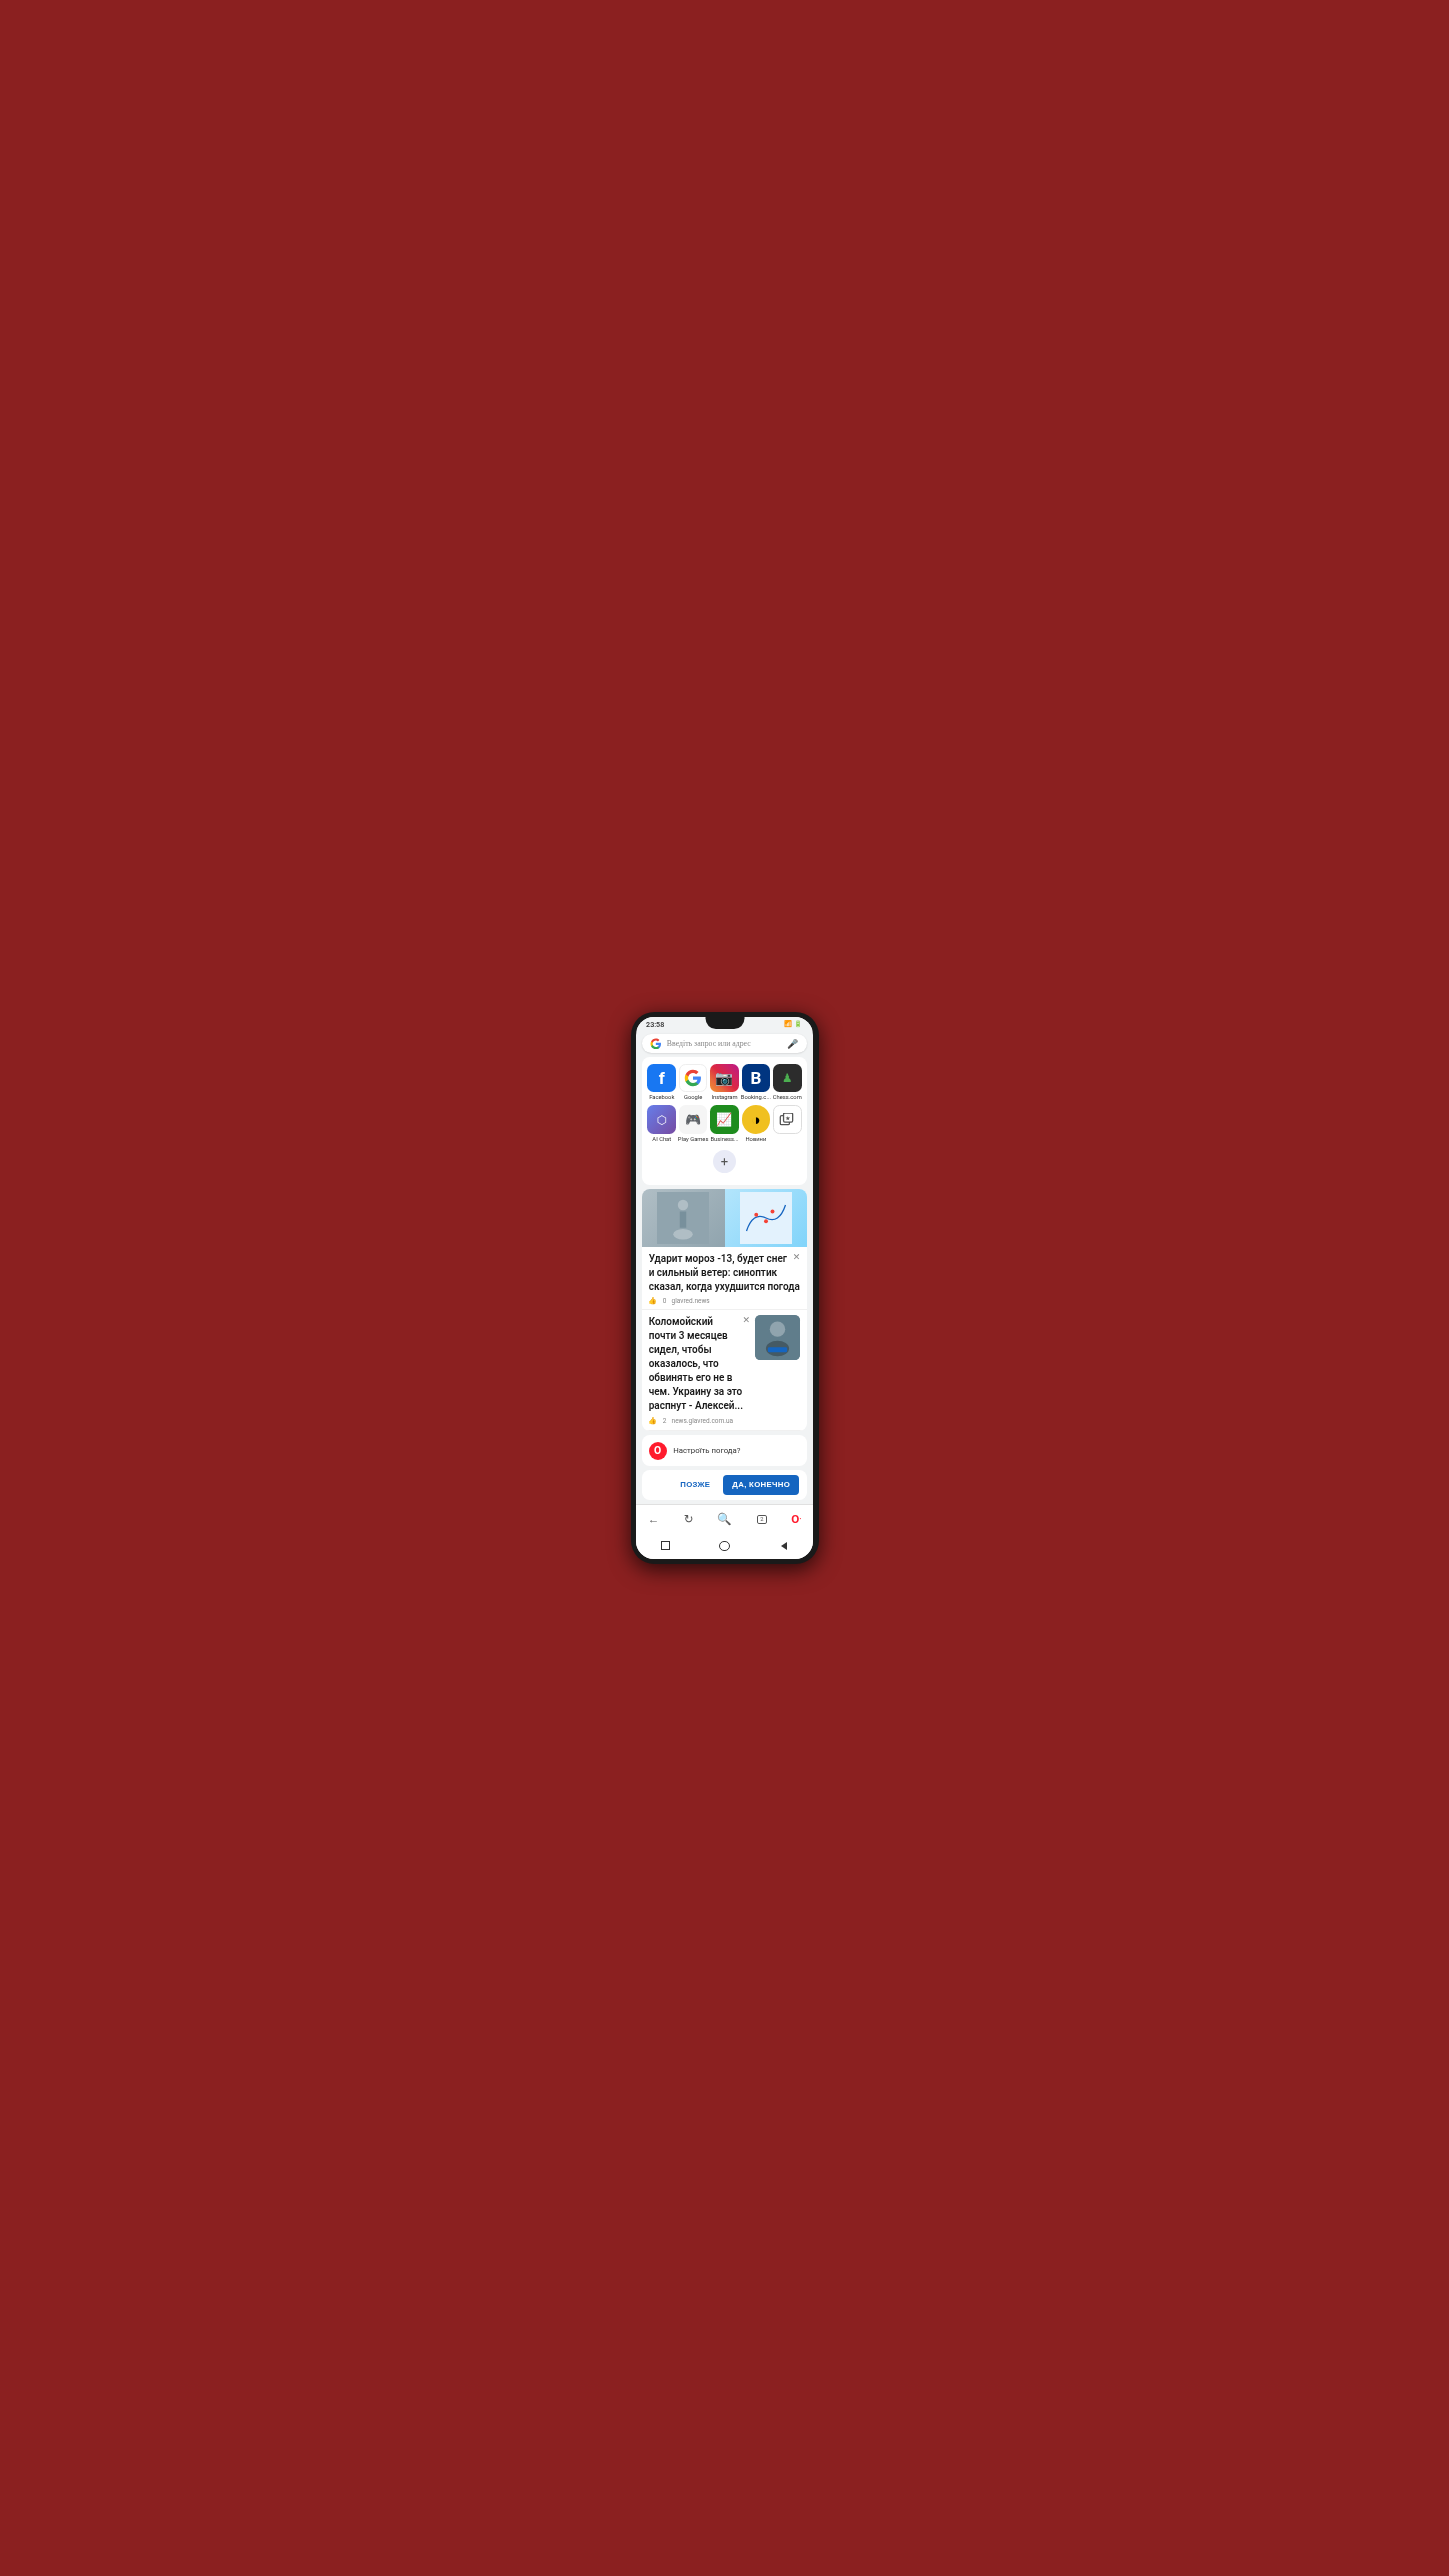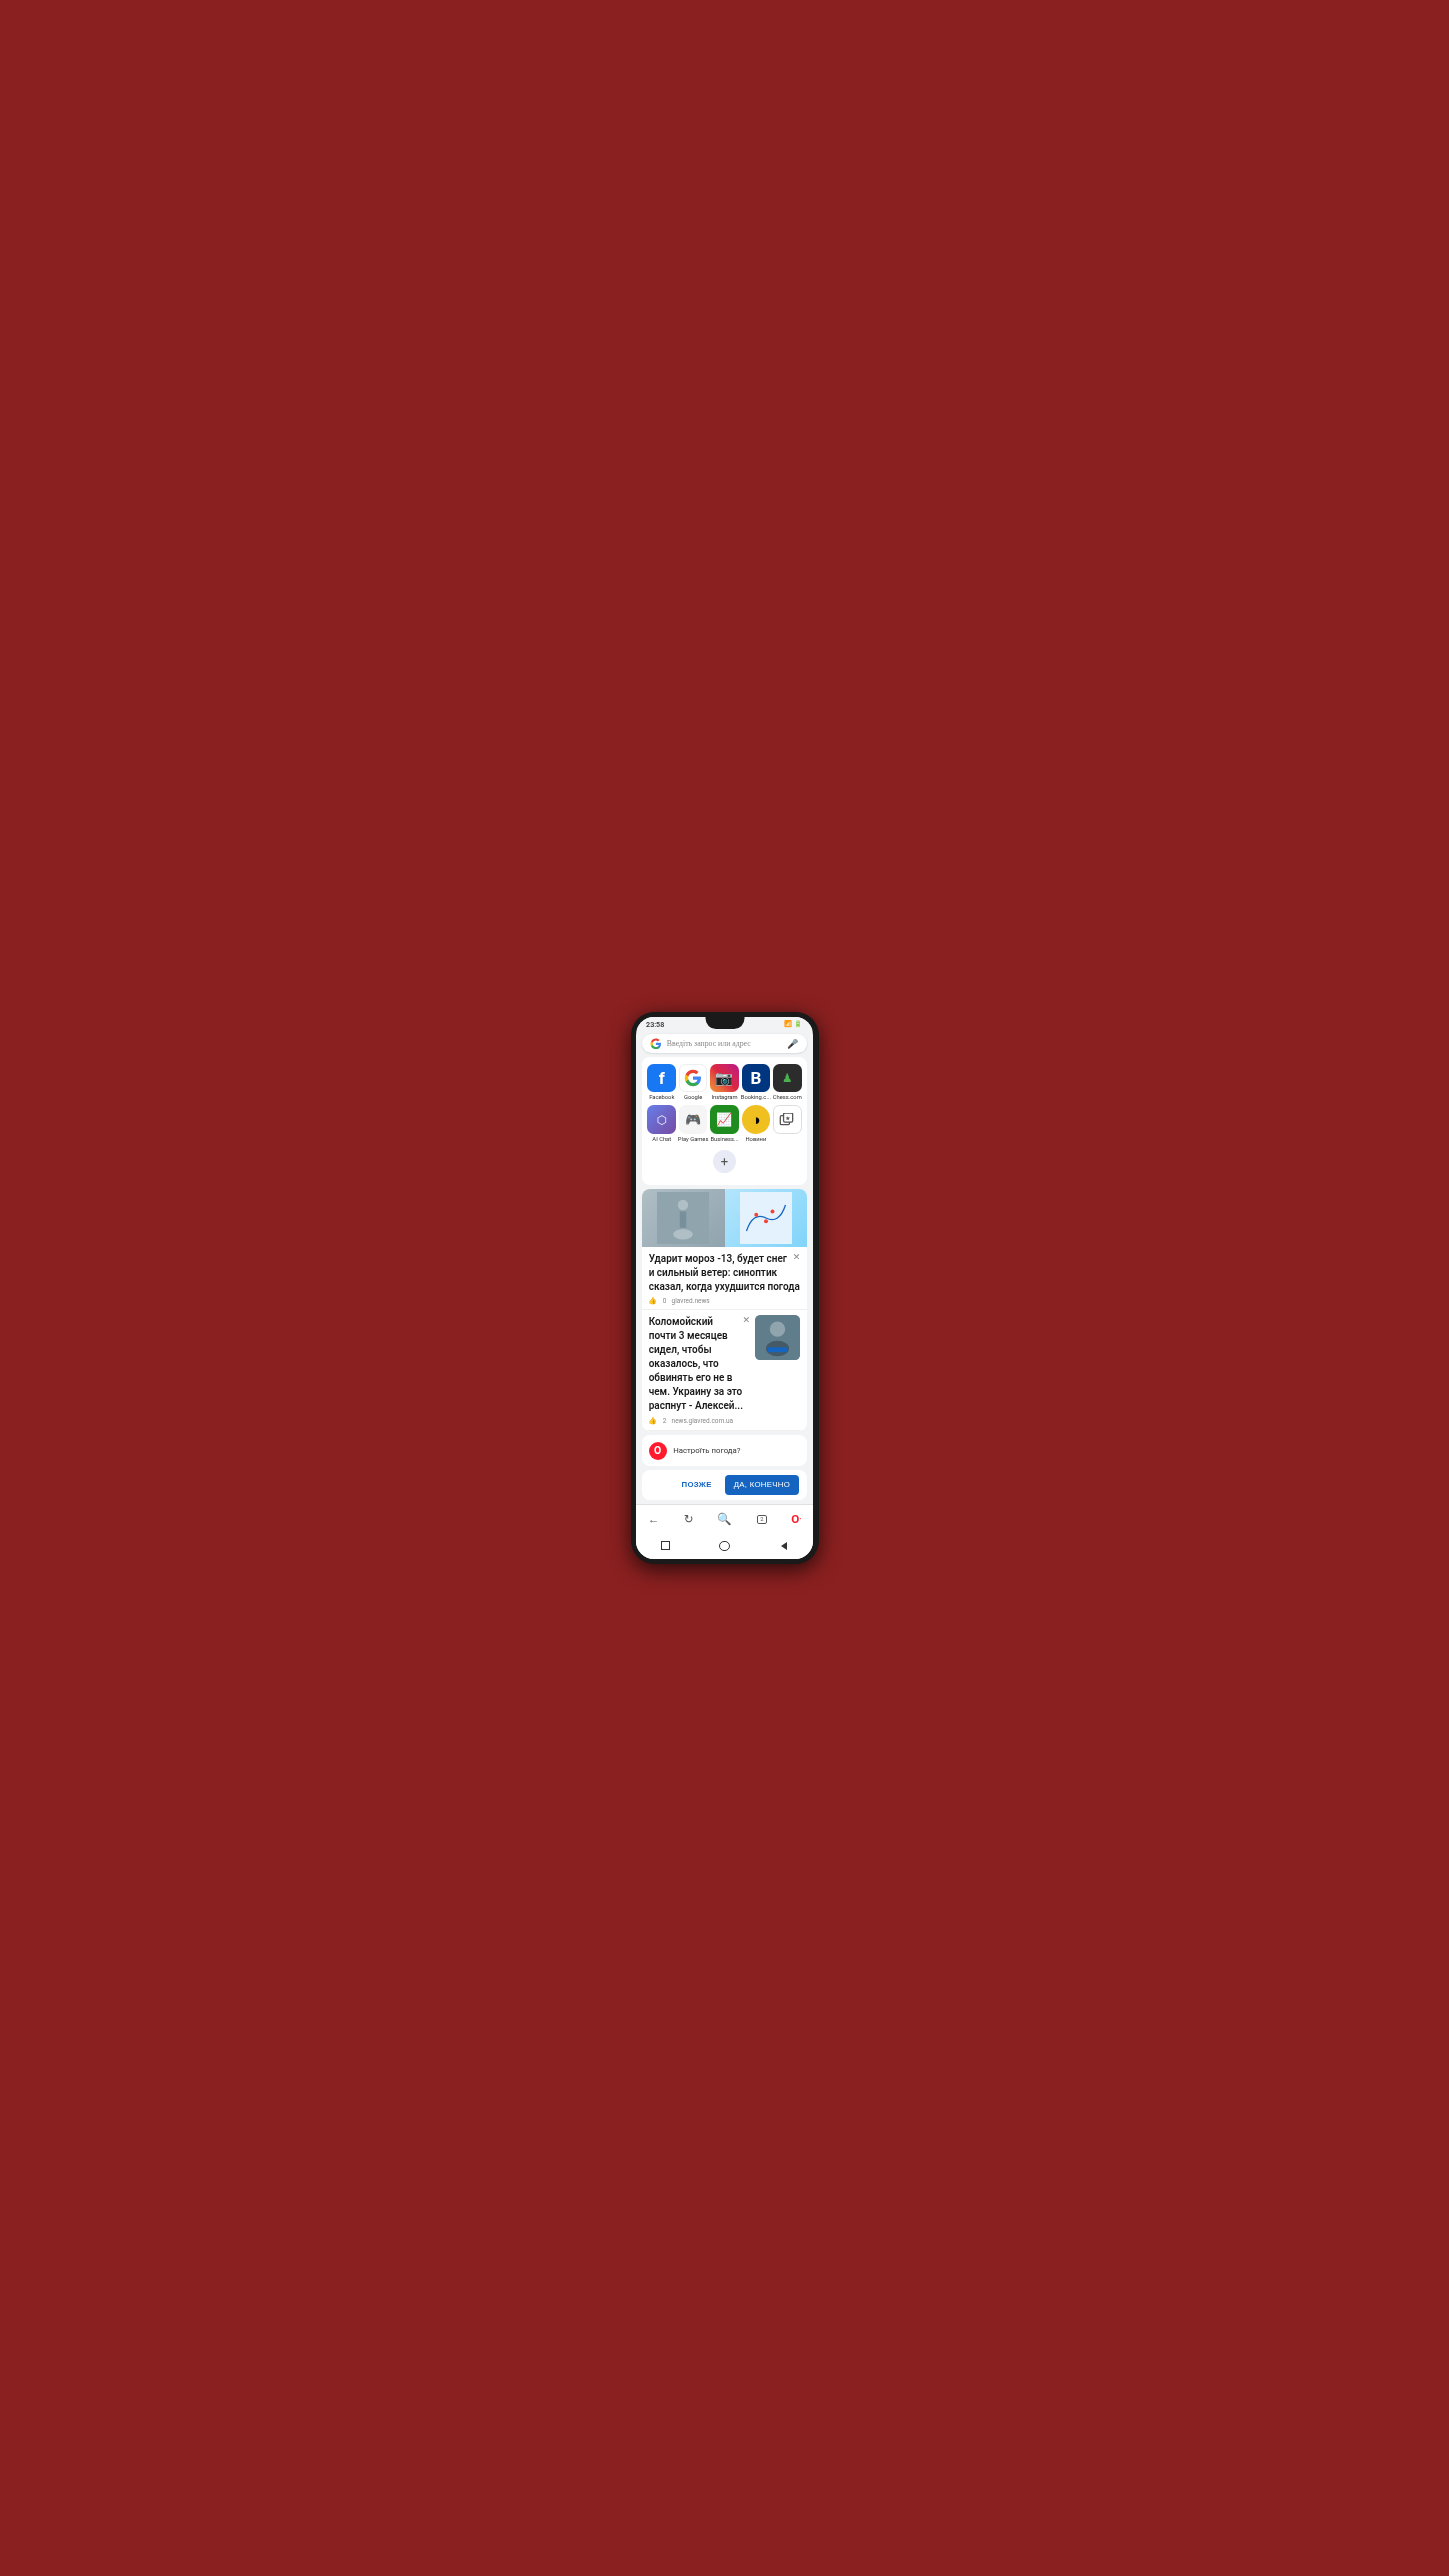--- a/index.html
+++ b/index.html
@@ -253,21 +253,21 @@
       padding: 3.9px 6.5px;
       text-transform: uppercase;
       letter-spacing: 0.3px;
     }
     .btn-yes {
       background: #1565c0;
       color: white;
       border: none;
       border-radius: 3.9px;
       font-size: 7.8px;
-      font-weight: 400;
+      font-weight: 700;
       cursor: pointer;
       padding: 5.2px 9px;
       text-transform: uppercase;
       letter-spacing: 0.3px;
     }
     
     .bottom-nav {
       background: white;
       display: flex;
       justify-content: space-around;

